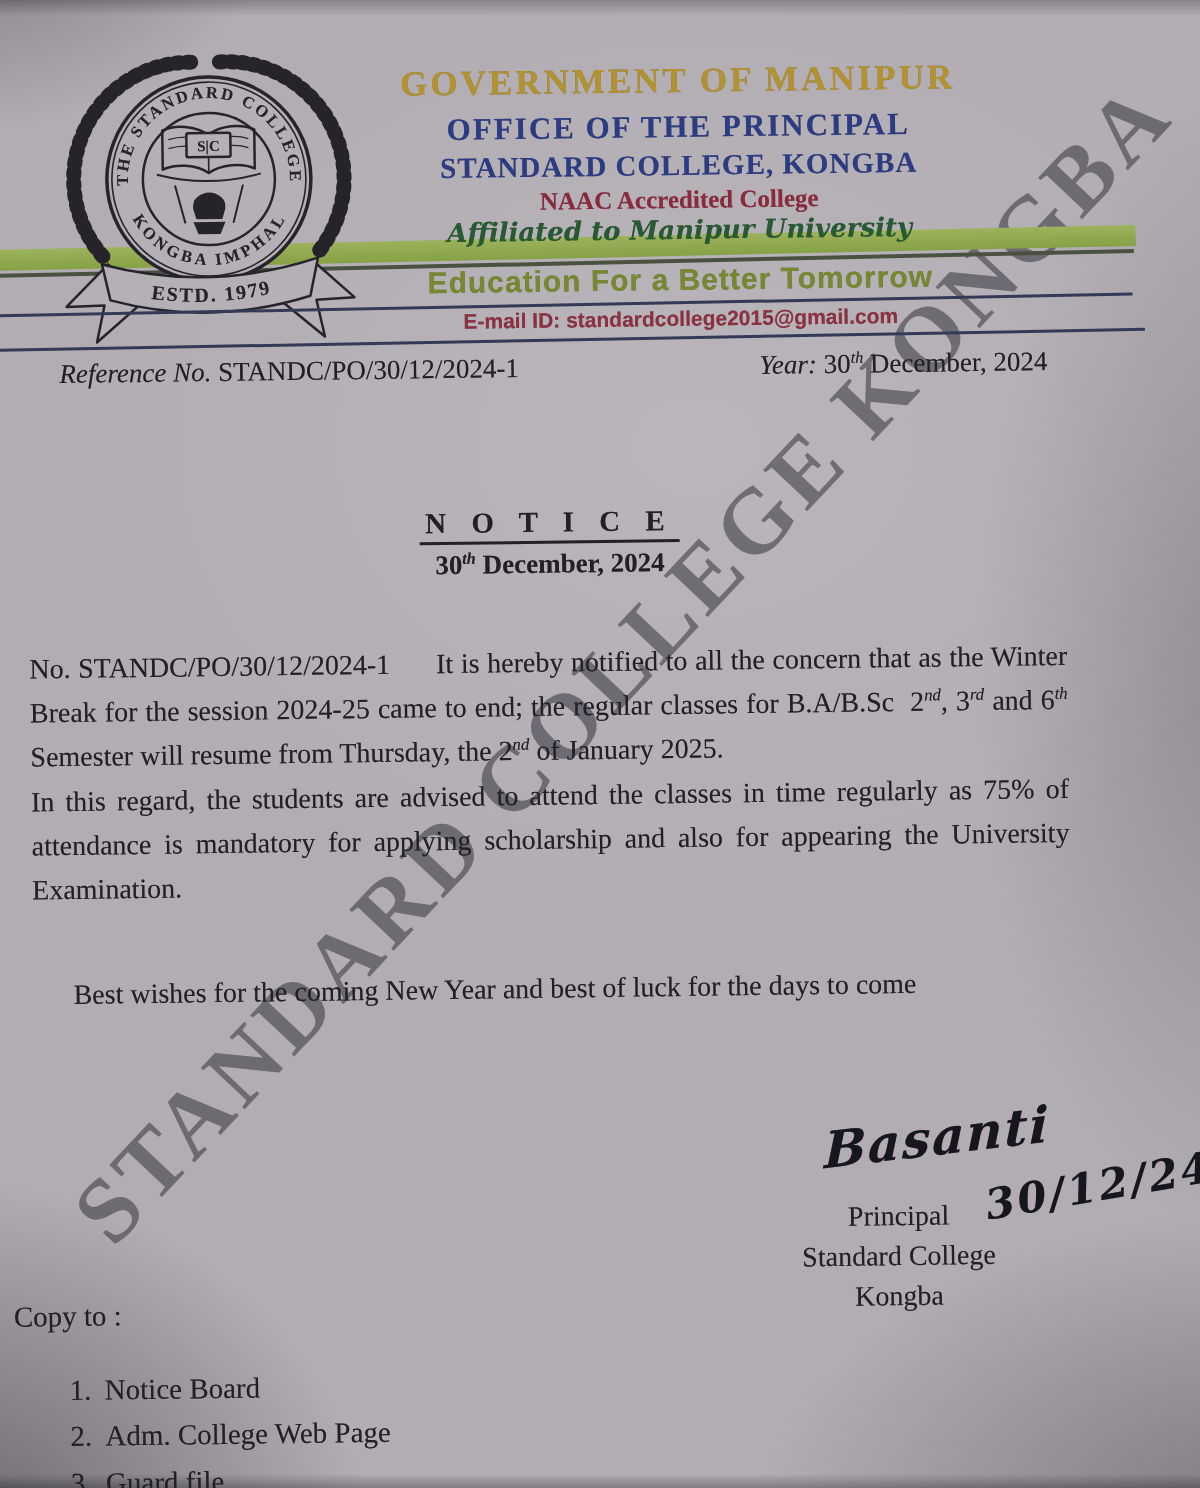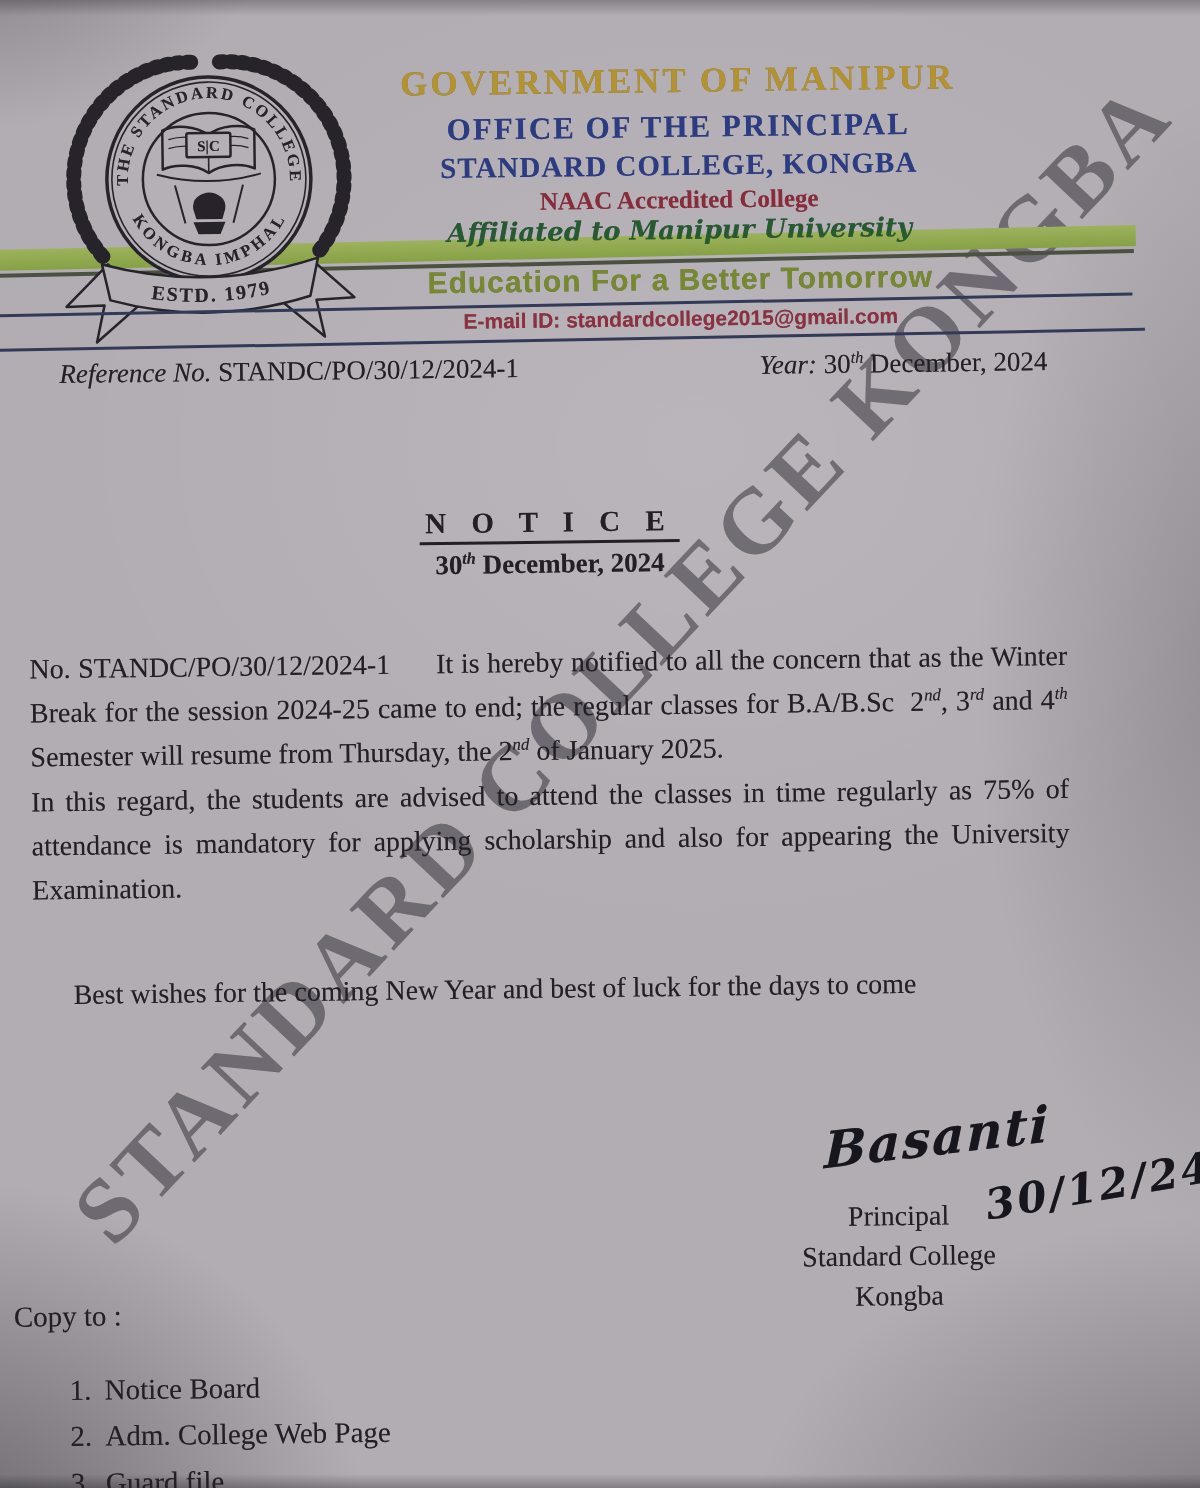--- a/index.html
+++ b/index.html
@@ -184,21 +184,21 @@
 
     <div class="notice-head">
       <div><span class="notice-title">N O T I C E</span></div>
       <div class="notice-date">
         <span>30</span><sup>th</sup><span> December, 2024</span>
       </div>
     </div>
 
     <div class="body-text">
       <p>
-        <span>No. STANDC/PO/30/12/2024-1</span><span class="gap"></span><span>It is hereby notified to all the concern that as the Winter Break for the session 2024-25 came to end; the regular classes for B.A/B.Sc&nbsp; 2</span><sup>nd</sup><span>, 3</span><sup>rd</sup><span> and 4</span><sup>th</sup><span> Semester will resume from Thursday, the 2</span><sup>nd</sup><span> of January 2025.</span>
+        <span>No. STANDC/PO/30/12/2024-1</span><span class="gap"></span><span>It is hereby notified to all the concern that as the Winter Break for the session 2024-25 came to end; the regular classes for B.A/B.Sc&nbsp; 2</span><sup>nd</sup><span>, 3</span><sup>rd</sup><span> and 6</span><sup>th</sup><span> Semester will resume from Thursday, the 2</span><sup>nd</sup><span> of January 2025.</span>
       </p>
       <p>In this regard, the students are advised to attend the classes in time regularly as 75% of attendance is mandatory for applying scholarship and also for appearing the University Examination.</p>
     </div>
 
     <div class="closing">Best wishes for the coming New Year and best of luck for the days to come</div>
 
     <div class="sig-name">Basanti</div>
     <div class="sig-date">30/12/24</div>
     <div class="sig-block">
       <div>Principal</div>

